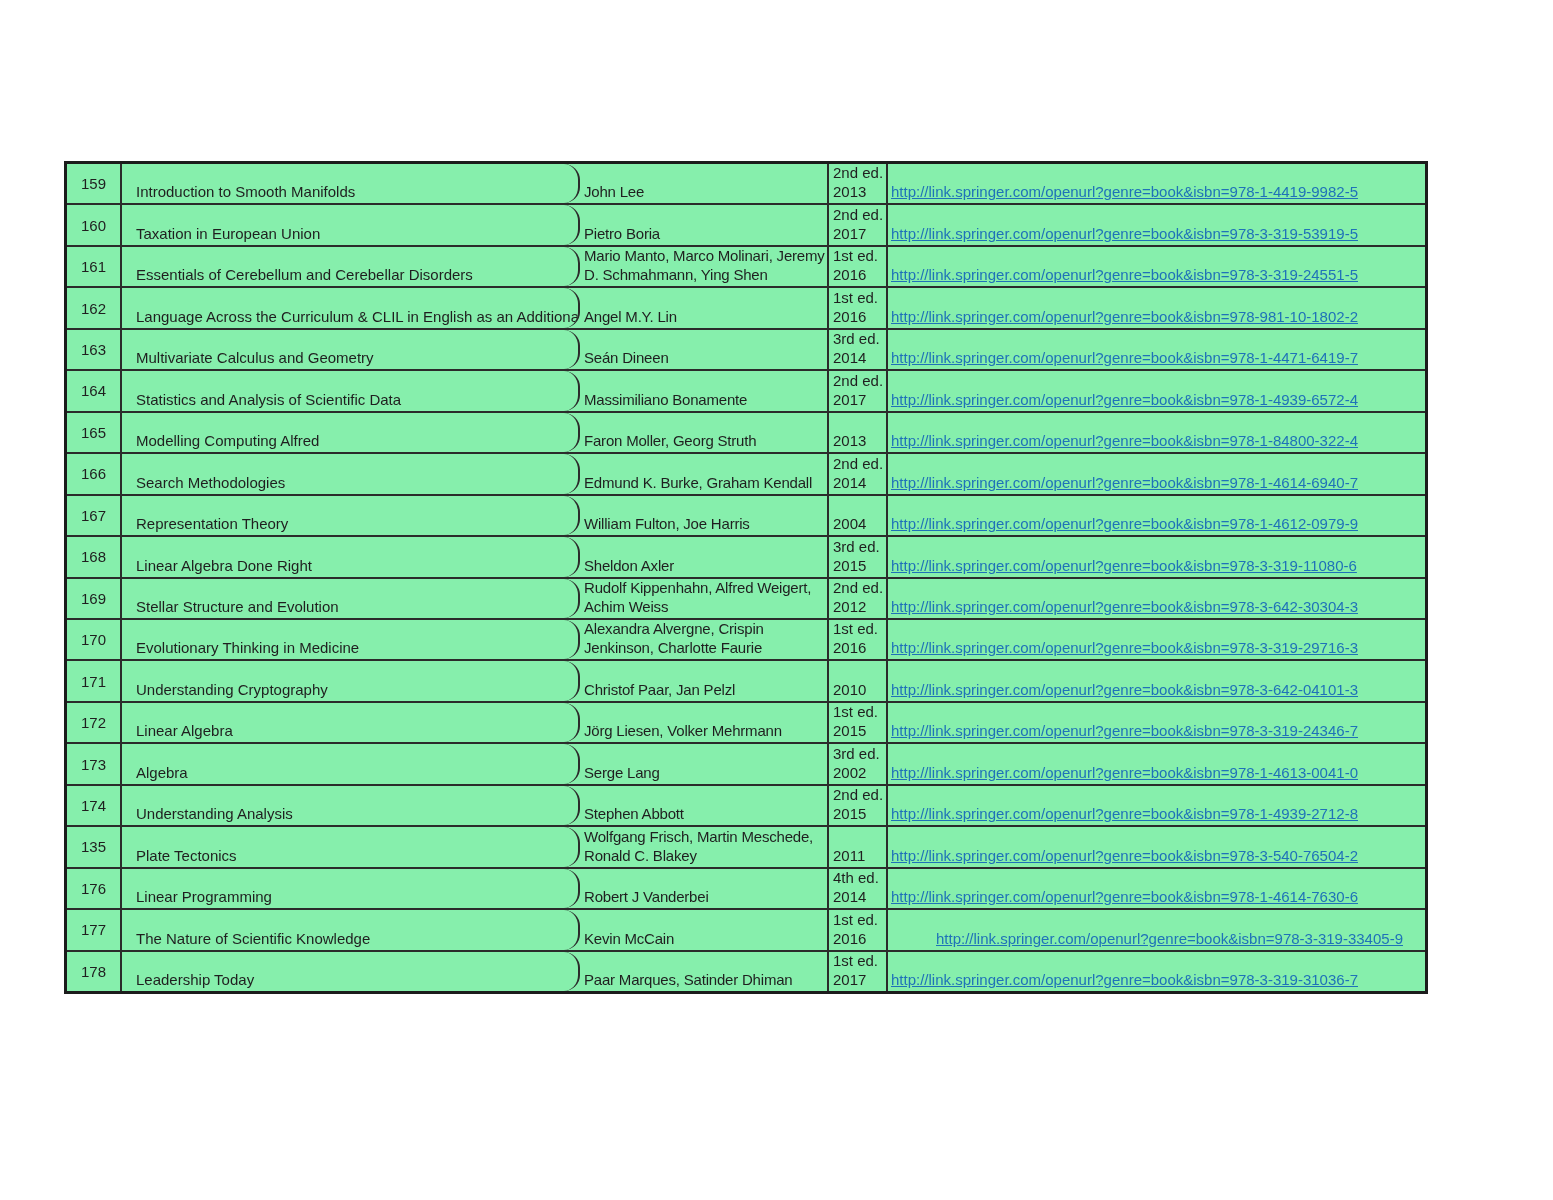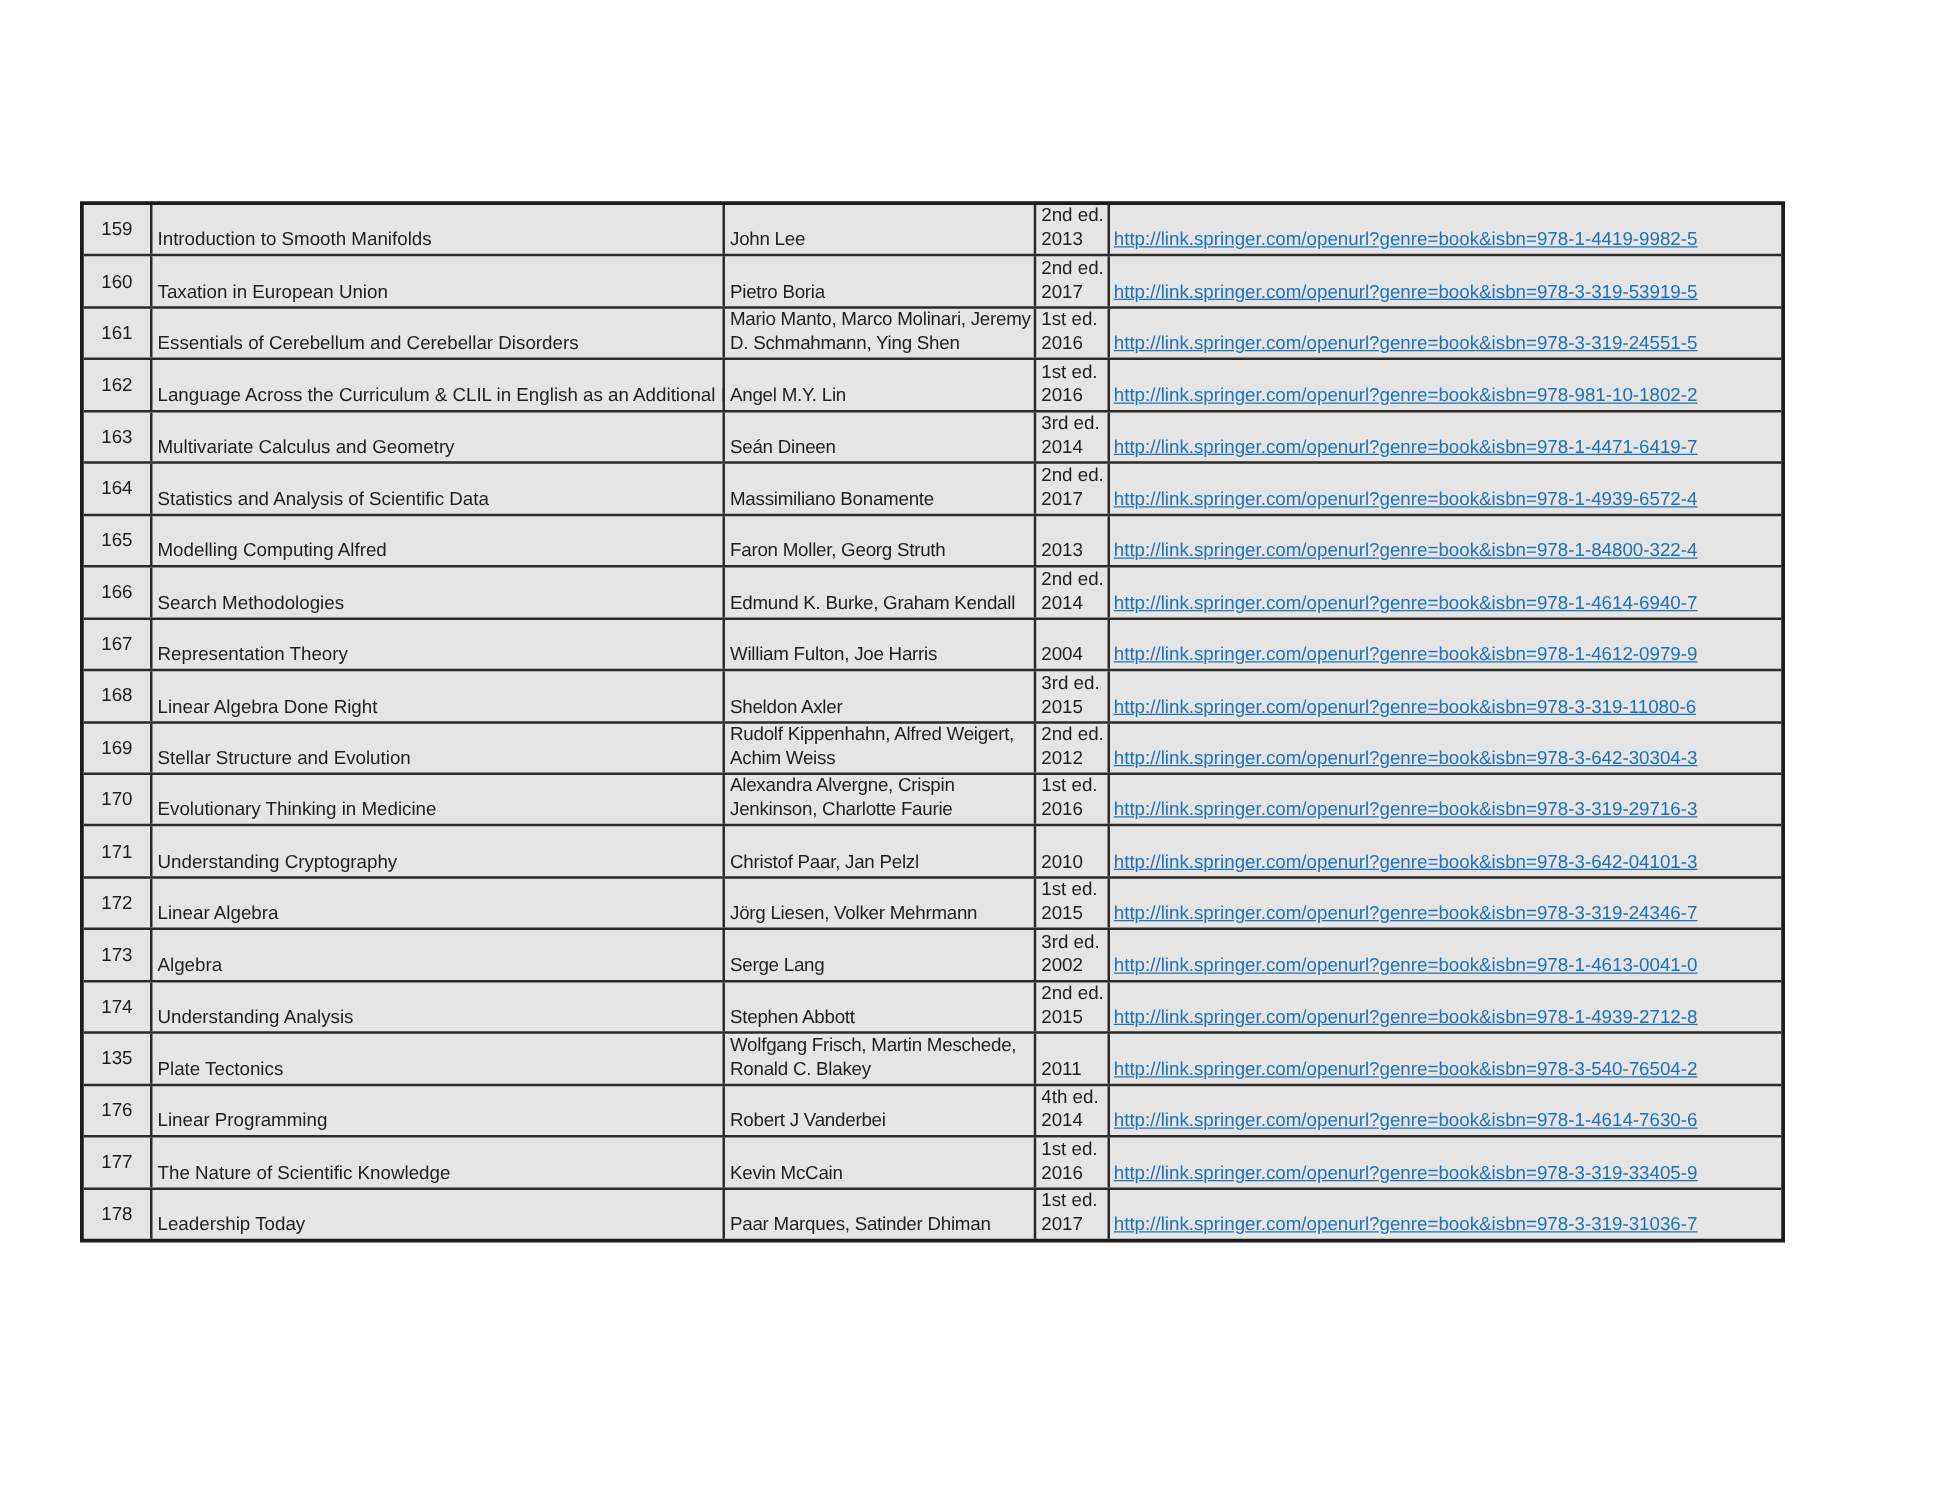--- a/index.html
+++ b/index.html
@@ -20,21 +20,21 @@
   .books-table {
     position: absolute;
     left: 64px;
     top: 161px;
     width: 1364px;
     height: 833px;
     box-sizing: border-box;
     border: 3px solid #1c1c1c;
     display: flex;
     flex-direction: column;
-    background: #e5e5e5;
+    background: #86efac;
   }
   .trow {
     flex: 1;
     display: flex;
     box-sizing: border-box;
     border-bottom: 2px solid #2b2b2b;
     min-height: 0;
   }
   .trow:last-child { border-bottom: none; }
   .cell {
@@ -50,22 +50,23 @@
     flex: 0 0 55px;
     display: flex;
     align-items: center;
     justify-content: center;
   }
   .c-title {
     width: 458px;
     flex: 0 0 458px;
     display: flex;
     align-items: flex-end;
-    padding: 0 0 3px 4px;
+    padding: 0 0 3px 14px;
     white-space: nowrap;
+    border-radius: 16px;
   }
   .c-auth {
     width: 249px;
     flex: 0 0 249px;
     display: flex;
     flex-direction: column;
     justify-content: flex-end;
     padding: 12px 0 2px 4px;
     line-height: 19px;
     letter-spacing: -0.2px;
@@ -431,21 +432,21 @@
           <span>The Nature of Scientific Knowledge</span>
         </div>
         <div class="cell c-auth">
           <div>Kevin McCain</div>
         </div>
         <div class="cell c-ed">
           <div>1st ed.</div>
           <div>2016</div>
         </div>
         <div class="cell c-url">
-          <a class="link" style="color: rgb(31, 114, 184);">http://link.springer.com/openurl?genre=book&amp;isbn=978-3-319-33405-9</a>
+          <a class="link" style="color: rgb(31, 114, 184); margin-left: 45px;">http://link.springer.com/openurl?genre=book&amp;isbn=978-3-319-33405-9</a>
         </div>
       </div>
       <div class="trow">
         <div class="cell c-num">
           <span>178</span>
         </div>
         <div class="cell c-title">
           <span>Leadership Today</span>
         </div>
         <div class="cell c-auth">

